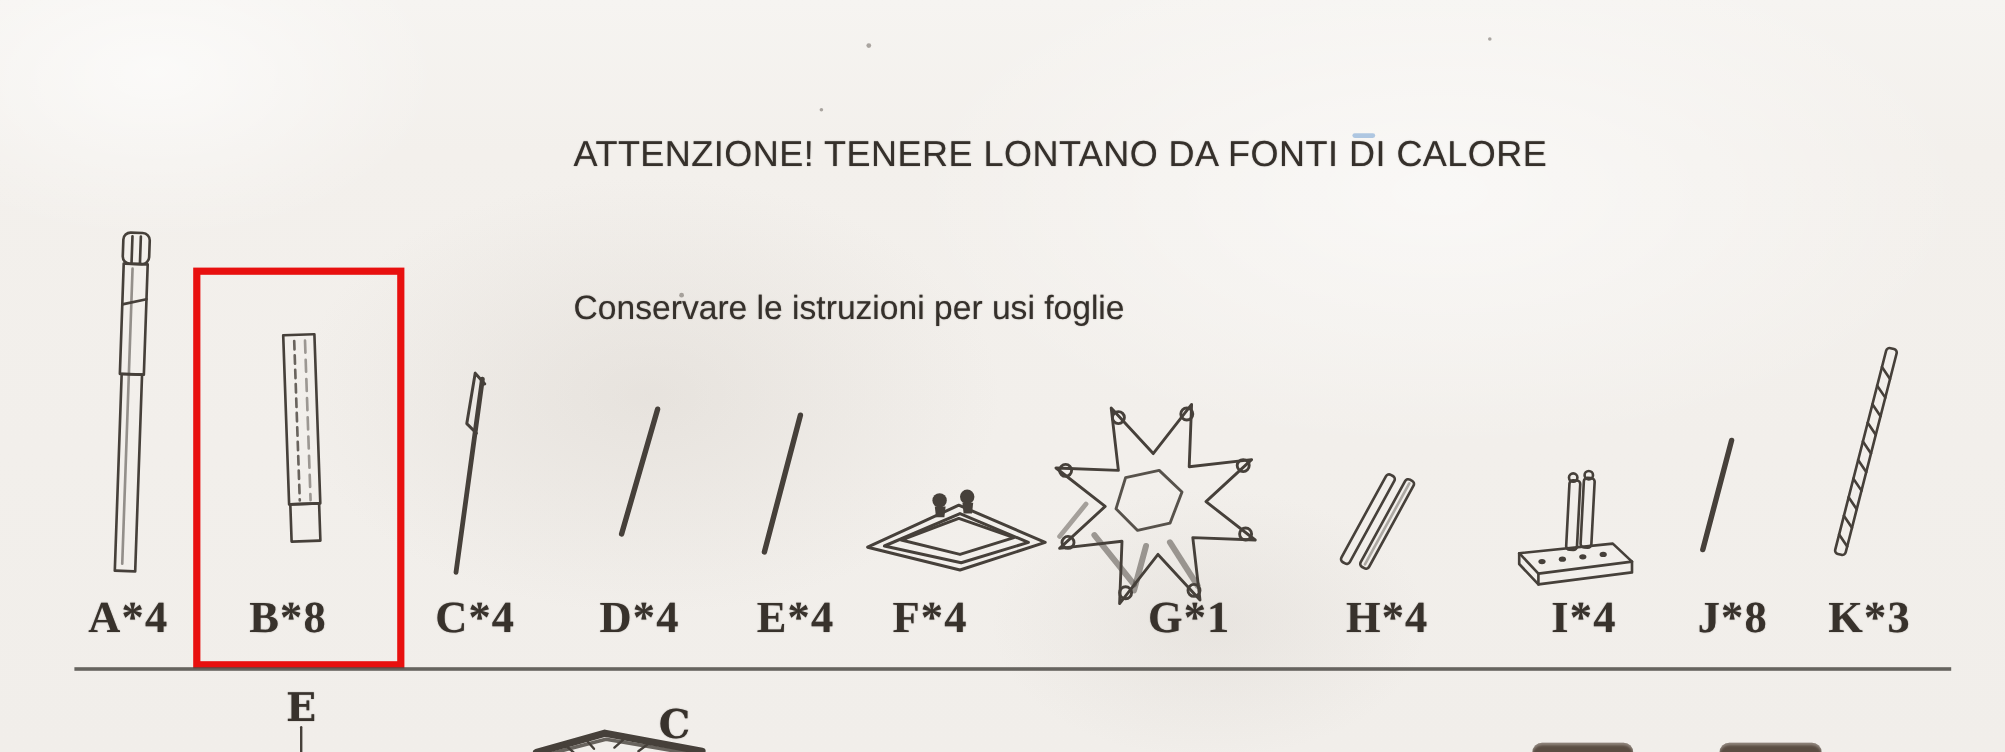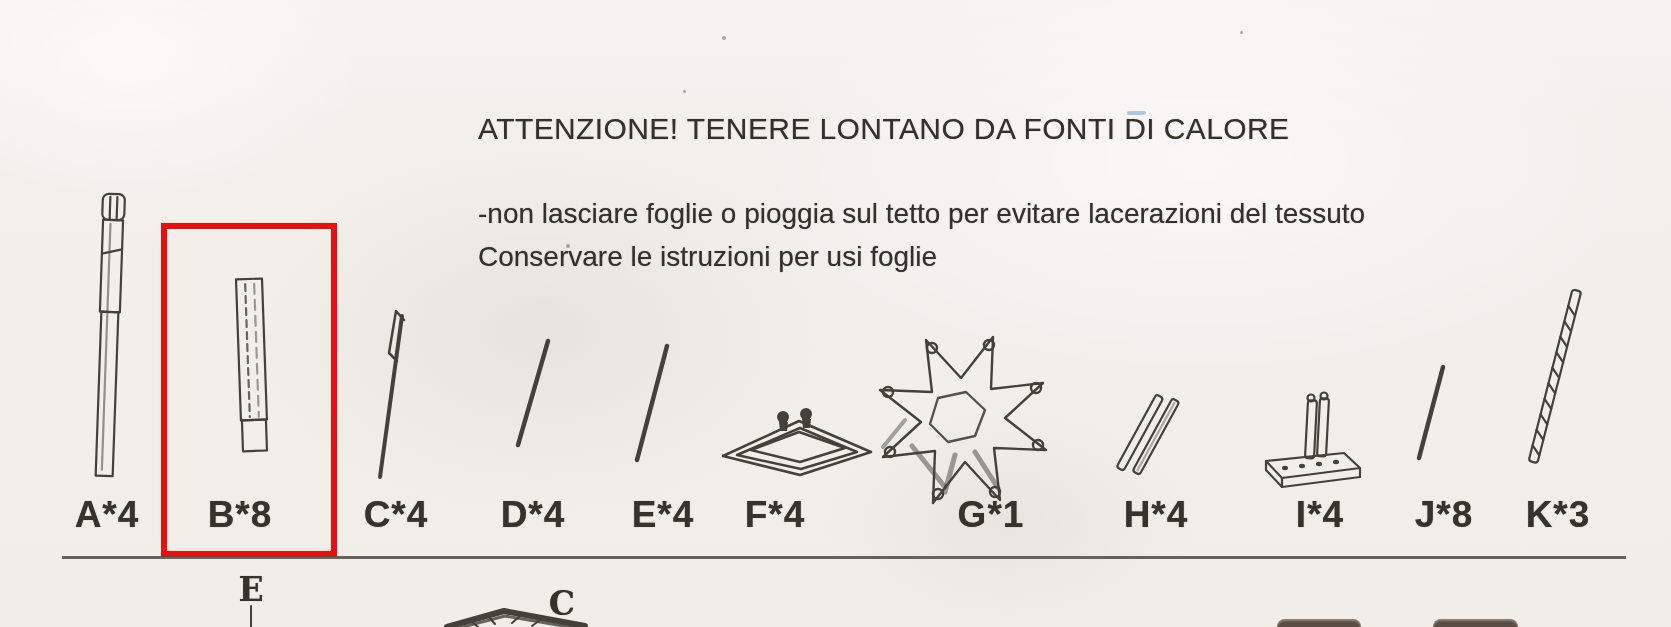--- a/index.html
+++ b/index.html
@@ -30,21 +30,21 @@
     white-space:nowrap;
     margin-left:28px;
   }
   .warn-heading{top:112px;font-size:30px;letter-spacing:.4px;}
   .warn-1{top:155px;font-size:28px;}
   .warn-2{top:198px;font-size:28px;}
   .warn-3{top:241px;font-size:28px;}
   .part-label{
     position:absolute;top:494px;
     transform:translateX(-50%);
-    font-family:Liberation Sans, sans-serif;
+    font-family:Liberation Serif, serif;
     font-size:37px;font-weight:700;letter-spacing:1px;
     color:#38322c;
     text-shadow:0 0 1px rgba(56,50,44,.6);
     white-space:nowrap;
   }
   .assembly-label{
     position:absolute;
     transform:translateX(-50%);
     font-family:"DejaVu Serif","Liberation Serif",serif;
     font-size:33px;font-weight:700;
@@ -72,21 +72,20 @@
   .tab-2{left:1433px;width:85px;}
   .speck{position:absolute;border-radius:50%;background:#6b655e;opacity:.55;}
   .blue-artifact{position:absolute;left:1127px;top:111px;width:19px;height:4px;background:#8fb2d8;opacity:.7;border-radius:2px;}
 </style>
 </head>
 <body>
 
 <div class="page">
 
   <div class="warn warn-heading">ATTENZIONE!  TENERE LONTANO DA FONTI DI CALORE</div>
-  <div class="warn warn-2">-non lasciare foglie o pioggia sul tetto per evitare lacerazioni del tessuto</div>
   <div class="warn warn-3">Conservare le istruzioni per usi foglie</div>
 
   <svg class="art" width="1671" height="627" viewBox="0 0 1671 627">
     <g fill="none" stroke="#46403a" stroke-width="2.2" stroke-linecap="round" stroke-linejoin="round">
 
       <g transform="translate(114,194) rotate(2)">
         <rect x="-11" y="0" width="22" height="26" rx="6"></rect>
         <line x1="-3.5" y1="3" x2="-3.5" y2="25"></line>
         <line x1="3.5" y1="3" x2="3.5" y2="25"></line>
         <rect x="-10" y="26" width="20" height="92"></rect>

